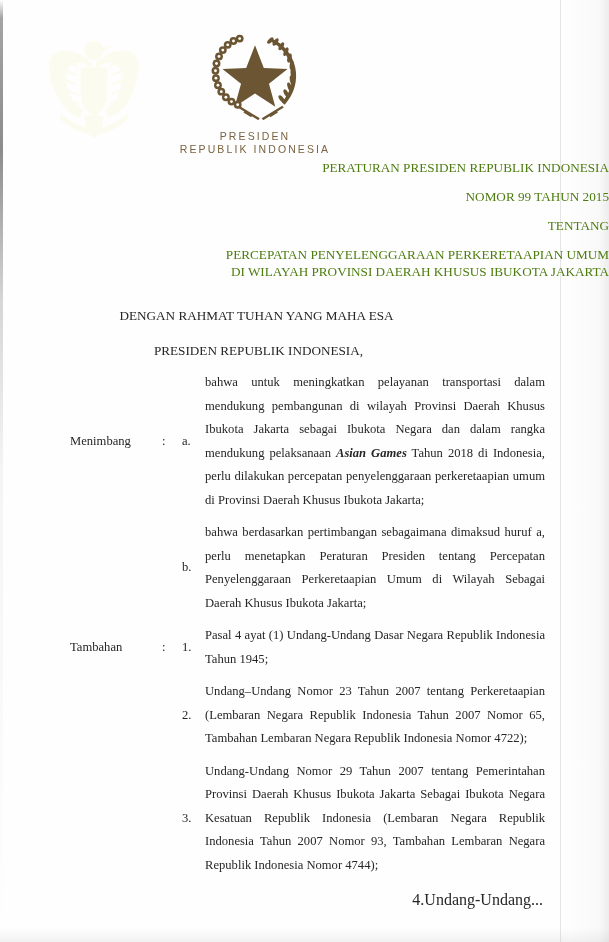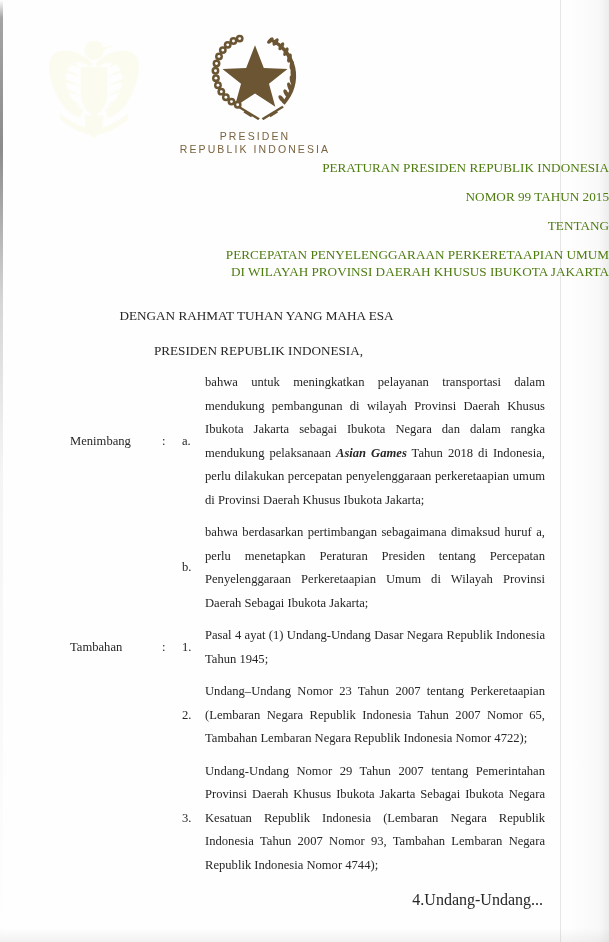--- a/index.html
+++ b/index.html
@@ -295,21 +295,21 @@
         <div class="lbl">Menimbang</div>
         <div class="colon">:</div>
         <div class="marker">a.</div>
         <div class="body-text"><span>bahwa untuk meningkatkan pelayanan transportasi dalam mendukung pembangunan di wilayah Provinsi Daerah Khusus Ibukota Jakarta sebagai Ibukota Negara dan dalam rangka mendukung pelaksanaan </span><i>Asian Games</i><span> Tahun 2018 di Indonesia, perlu dilakukan percepatan penyelenggaraan perkeretaapian umum di Provinsi Daerah Khusus Ibukota Jakarta;</span></div>
       </div>
 
       <div class="clause-row">
         <div class="lbl"></div>
         <div class="colon"></div>
         <div class="marker">b.</div>
-        <div class="body-text">bahwa berdasarkan pertimbangan sebagaimana dimaksud huruf a, perlu menetapkan Peraturan Presiden tentang Percepatan Penyelenggaraan Perkeretaapian Umum di Wilayah Provinsi Daerah Sebagai Ibukota Jakarta;</div>
+        <div class="body-text">bahwa berdasarkan pertimbangan sebagaimana dimaksud huruf a, perlu menetapkan Peraturan Presiden tentang Percepatan Penyelenggaraan Perkeretaapian Umum di Wilayah Sebagai Daerah Khusus Ibukota Jakarta;</div>
       </div>
     </div>
 
     <div class="clause-group">
       <div class="clause-row">
         <div class="lbl">Tambahan</div>
         <div class="colon">:</div>
         <div class="marker">1.</div>
         <div class="body-text">Pasal 4 ayat (1) Undang-Undang Dasar Negara Republik Indonesia Tahun 1945;</div>
       </div>

